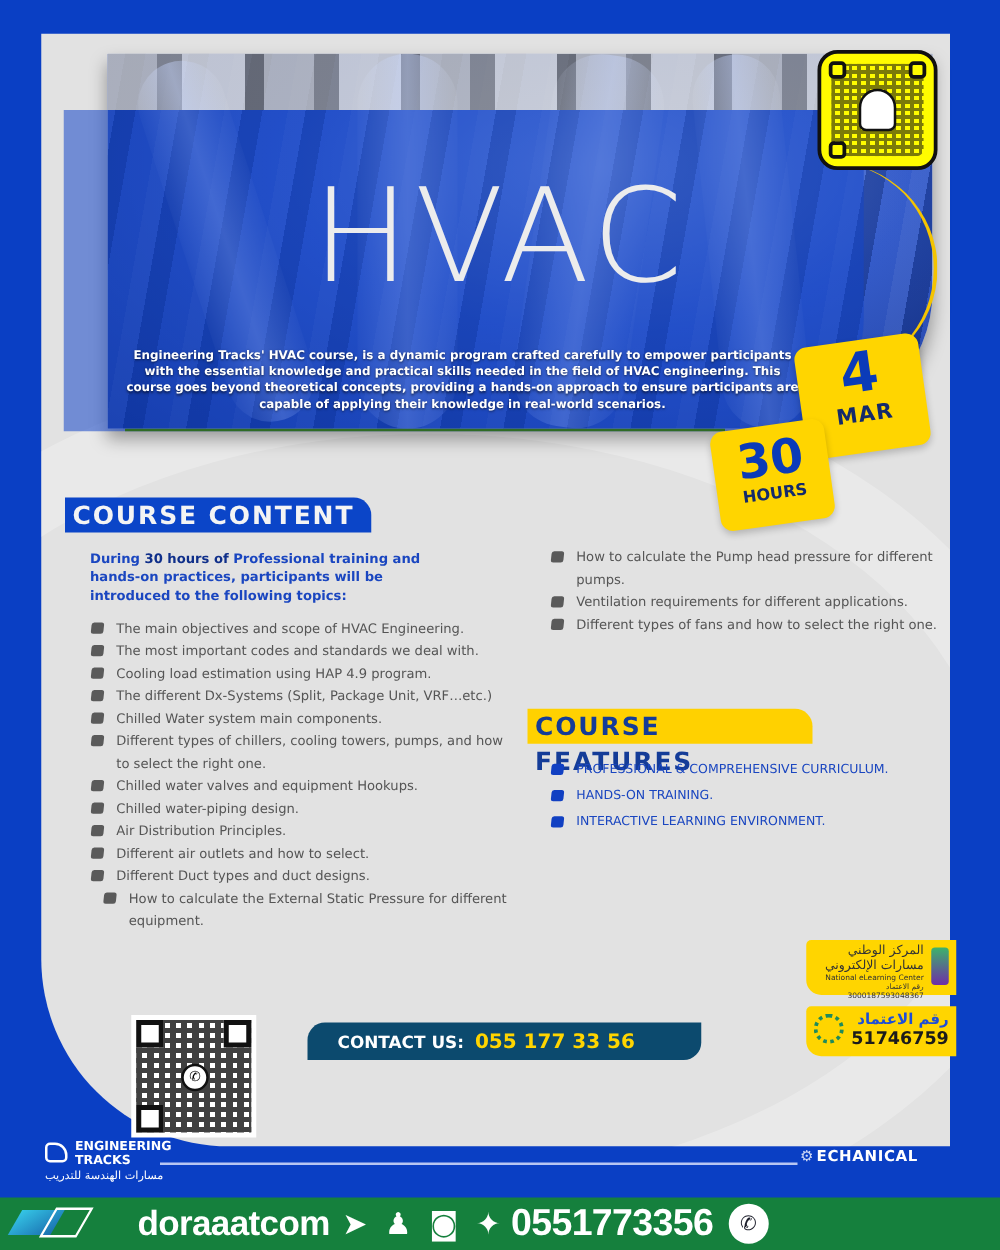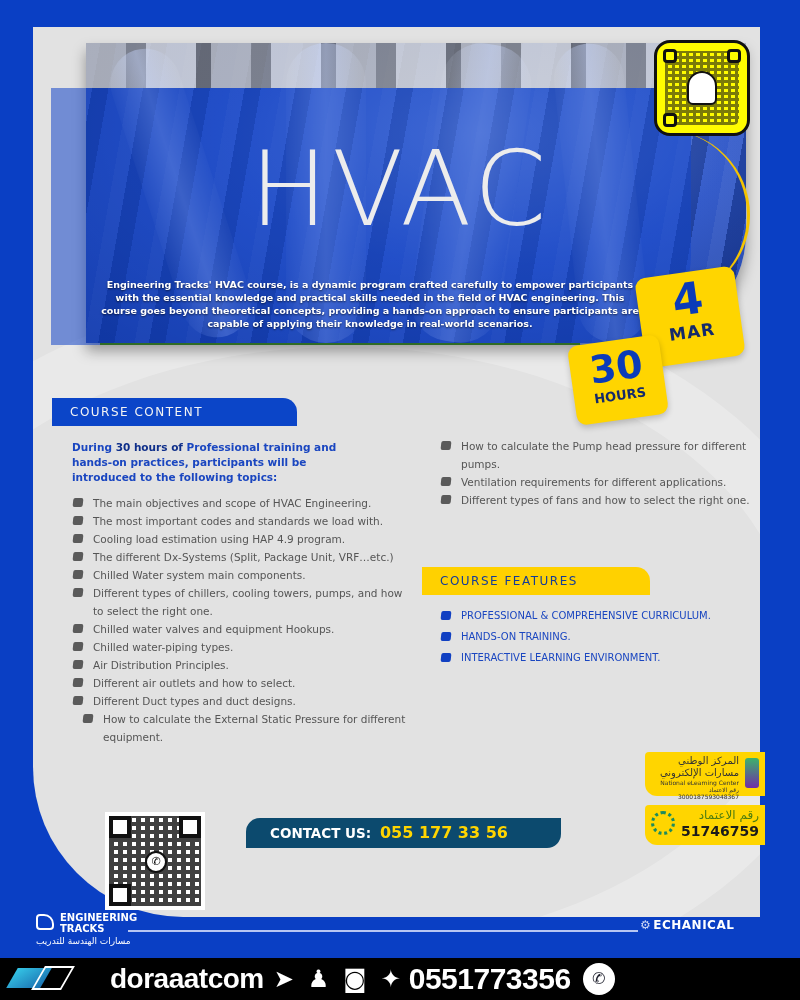--- a/index.html
+++ b/index.html
@@ -32,21 +32,21 @@
   .snap .corner { position: absolute; width: 14px; height: 14px; border: 3px solid #111; border-radius: 4px; background: #fffc00; }
 
   .badge { position: absolute; background: #ffd500; border-radius: 10px; transform: rotate(-8deg); text-align: center; color: #0b3bb8; font-weight: bold; box-shadow: 0 3px 6px rgba(0,0,0,0.2); }
   .badge-date { left: 640px; top: 272px; width: 100px; height: 90px; }
   .badge-date .big { font-size: 44px; line-height: 46px; margin-top: 4px; }
   .badge-date .small { font-size: 17px; color: #142a6b; letter-spacing: 1px; }
   .badge-hours { left: 572px; top: 340px; width: 92px; height: 80px; }
   .badge-hours .big { font-size: 38px; line-height: 42px; margin-top: 6px; }
   .badge-hours .small { font-size: 13px; color: #142a6b; }
 
-  .section-head { position: absolute; height: 28px; font-weight: normal; font-size: 12px; letter-spacing: 1.5px; line-height: 28px; padding-left: 18px; border-top-right-radius: 14px; }
+  .section-head { position: absolute; height: 28px; font-weight: bold; font-size: 20px; letter-spacing: 1.5px; line-height: 28px; padding-left: 6px; border-top-right-radius: 14px; }
   .head-content { left: 52px; top: 398px; width: 245px; background: #0b45c8; color: #f4f4f4; }
   .head-features { left: 422px; top: 567px; width: 228px; background: #ffd100; color: #143c98; }
 
   .intro { position: absolute; left: 72px; top: 440px; width: 300px; font-size: 10.5px; line-height: 15px; color: #1a46c0; font-weight: bold; }
   .intro b { color: #0f2f8a; font-weight: 900; }
 
   .list { position: absolute; list-style: none; font-size: 10.5px; color: #555; font-weight: normal; }
   .list li { position: relative; padding-left: 22px; line-height: 18px; }
   .list li::before { content: ""; position: absolute; left: 2px; top: 4px; width: 10px; height: 9px; background: #5a5a5a; border-radius: 2px; transform: skew(-6deg); }
   .list-left { left: 71px; top: 494px; width: 340px; }
@@ -64,33 +64,33 @@
       repeating-linear-gradient(0deg, #111 0 4px, transparent 4px 8px),
       repeating-linear-gradient(90deg, #111 0 5px, transparent 5px 9px); opacity: 0.8; }
   .wa-qr .corner { position: absolute; width: 22px; height: 22px; border: 4px solid #111; background: #fff; }
   .wa-qr .wa { position: absolute; left: 40px; top: 39px; width: 22px; height: 22px; border-radius: 50%; border: 2px solid #111; background: #fff; font-size: 11px; text-align: center; line-height: 18px; }
 
   .logo-nelc { position: absolute; left: 645px; top: 752px; width: 120px; height: 44px; background: #ffd500; border-radius: 4px 0 0 12px; direction: rtl; padding: 3px 6px; }
   .logo-nelc .ar { font-size: 10px; color: #333; line-height: 12px; text-align: right; padding-right: 20px; }
   .logo-nelc .en { font-size: 6px; color: #333; text-align: right; padding-right: 20px; }
   .logo-nelc .mark { position: absolute; right: 6px; top: 6px; width: 14px; height: 30px; background: linear-gradient(180deg, #3db36b, #6f2da8); border-radius: 3px; }
   .logo-accr { position: absolute; left: 645px; top: 805px; width: 120px; height: 40px; background: #ffd500; border-radius: 4px 0 0 12px; padding: 2px 6px; text-align: right; }
-  .logo-accr .ar { font-size: 12px; font-weight: normal; color: #4d7c0f; line-height: 16px; }
+  .logo-accr .ar { font-size: 12px; font-weight: bold; color: #1d4ed8; line-height: 16px; }
   .logo-accr .num { font-size: 14px; font-weight: 900; color: #1b1b1b; line-height: 16px; }
   .logo-accr .sun { position: absolute; left: 6px; top: 6px; width: 24px; height: 24px; border-radius: 50%; border: 3px dotted #1e8b5c; }
 
   .footer-brand { position: absolute; left: 36px; top: 912px; color: #fff; }
   .footer-brand .name { font-size: 10px; font-weight: bold; line-height: 11px; padding-left: 24px; }
   .footer-brand .ar { font-size: 9px; margin-top: 2px; }
   .footer-brand .logo-mark { position: absolute; left: 0; top: 2px; width: 18px; height: 16px; border: 2px solid #fff; border-radius: 4px 10px 4px 4px; }
   .footer-line { position: absolute; left: 128px; top: 930px; width: 510px; height: 1.5px; background: #b7c6f3; }
   .mechanical { position: absolute; left: 640px; top: 918px; color: #fff; font-weight: bold; font-size: 12px; letter-spacing: 0.5px; }
   .mechanical .gears { display: inline-block; font-size: 12px; margin-right: 2px; color: #cfd8f5; }
 
-  .bottom-bar { position: absolute; left: 0; top: 958px; width: 800px; height: 42px; background: #000000; display: flex; align-items: center; }
+  .bottom-bar { position: absolute; left: 0; top: 958px; width: 800px; height: 42px; background: #15803d; display: flex; align-items: center; }
   .bb-logo { width: 100px; height: 42px; position: relative; }
   .bb-logo .a { position: absolute; left: 12px; top: 10px; width: 34px; height: 20px; background: linear-gradient(135deg, #35c6e6, #1a6fb0); transform: skew(-30deg); }
   .bb-logo .b { position: absolute; left: 38px; top: 8px; width: 30px; height: 24px; border: 2px solid #fff; transform: skew(-30deg); }
   .bb-handle { color: #fff; font-size: 28px; font-weight: bold; font-family: "Liberation Sans", sans-serif; margin-left: 10px; letter-spacing: -0.5px; }
   .bb-icons { display: flex; align-items: center; gap: 14px; margin-left: 10px; }
   .bb-icon { color: #fff; font-size: 24px; line-height: 42px; }
   .bb-phone { color: #fff; font-size: 30px; font-weight: bold; font-family: "Liberation Sans", sans-serif; margin-left: 8px; letter-spacing: -0.5px; }
   .bb-wa { width: 32px; height: 32px; border-radius: 50%; background: #fff; color: #1b1d2a; text-align: center; line-height: 32px; font-size: 16px; margin-left: 12px; }
 </style>
 </head>
@@ -133,27 +133,27 @@
 </div>
 
 <div class="section-head head-content">COURSE CONTENT</div>
 
 <div class="intro">
   <span>During </span><b>30 hours of</b><span> Professional training and hands-on practices, participants will be introduced to the following topics:</span>
 </div>
 
 <ul class="list list-left">
   <li>The main objectives and scope of HVAC Engineering.</li>
-  <li>The most important codes and standards we load with.</li>
+  <li>The most important codes and standards we deal with.</li>
   <li>Cooling load estimation using HAP 4.9 program.</li>
   <li>The different Dx-Systems (Split, Package Unit, VRF…etc.)</li>
   <li>Chilled Water system main components.</li>
   <li>Different types of chillers, cooling towers, pumps, and how to select the right one.</li>
   <li>Chilled water valves and equipment Hookups.</li>
-  <li>Chilled water-piping types.</li>
+  <li>Chilled water-piping design.</li>
   <li>Air Distribution Principles.</li>
   <li>Different air outlets and how to select.</li>
   <li>Different Duct types and duct designs.</li>
   <li class="indent">How to calculate the External Static Pressure for different equipment.</li>
 </ul>
 
 <ul class="list list-right">
   <li>How to calculate the Pump head pressure for different pumps.</li>
   <li>Ventilation requirements for different applications.</li>
   <li>Different types of fans and how to select the right one.</li>

